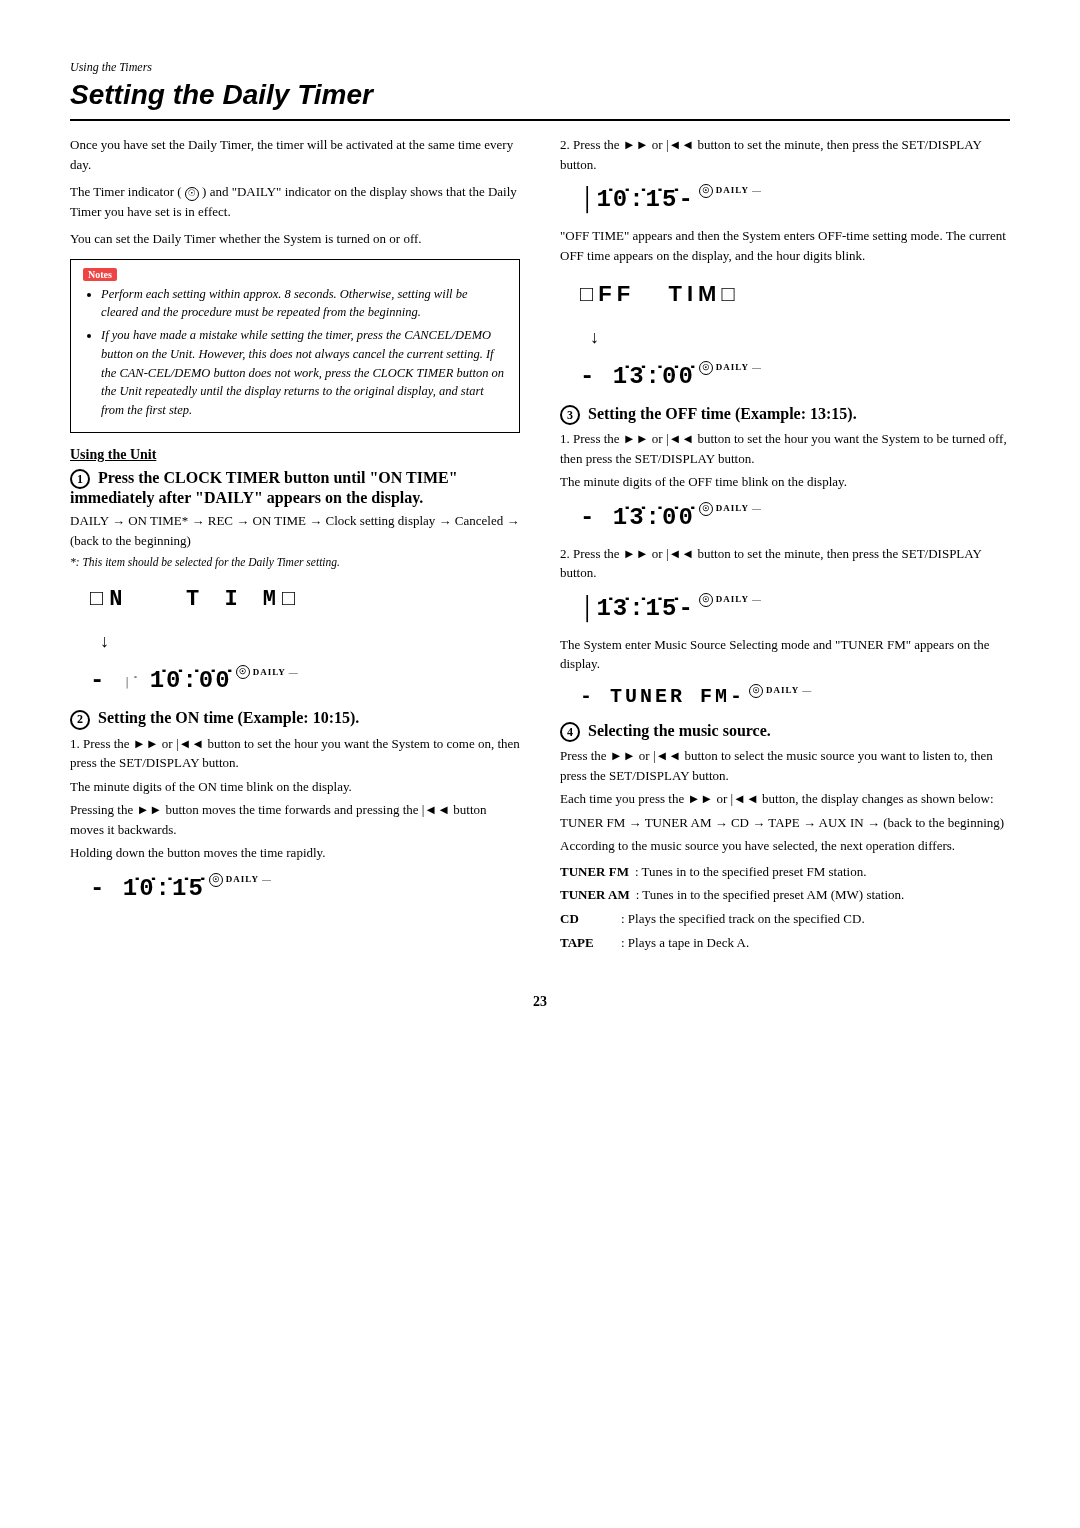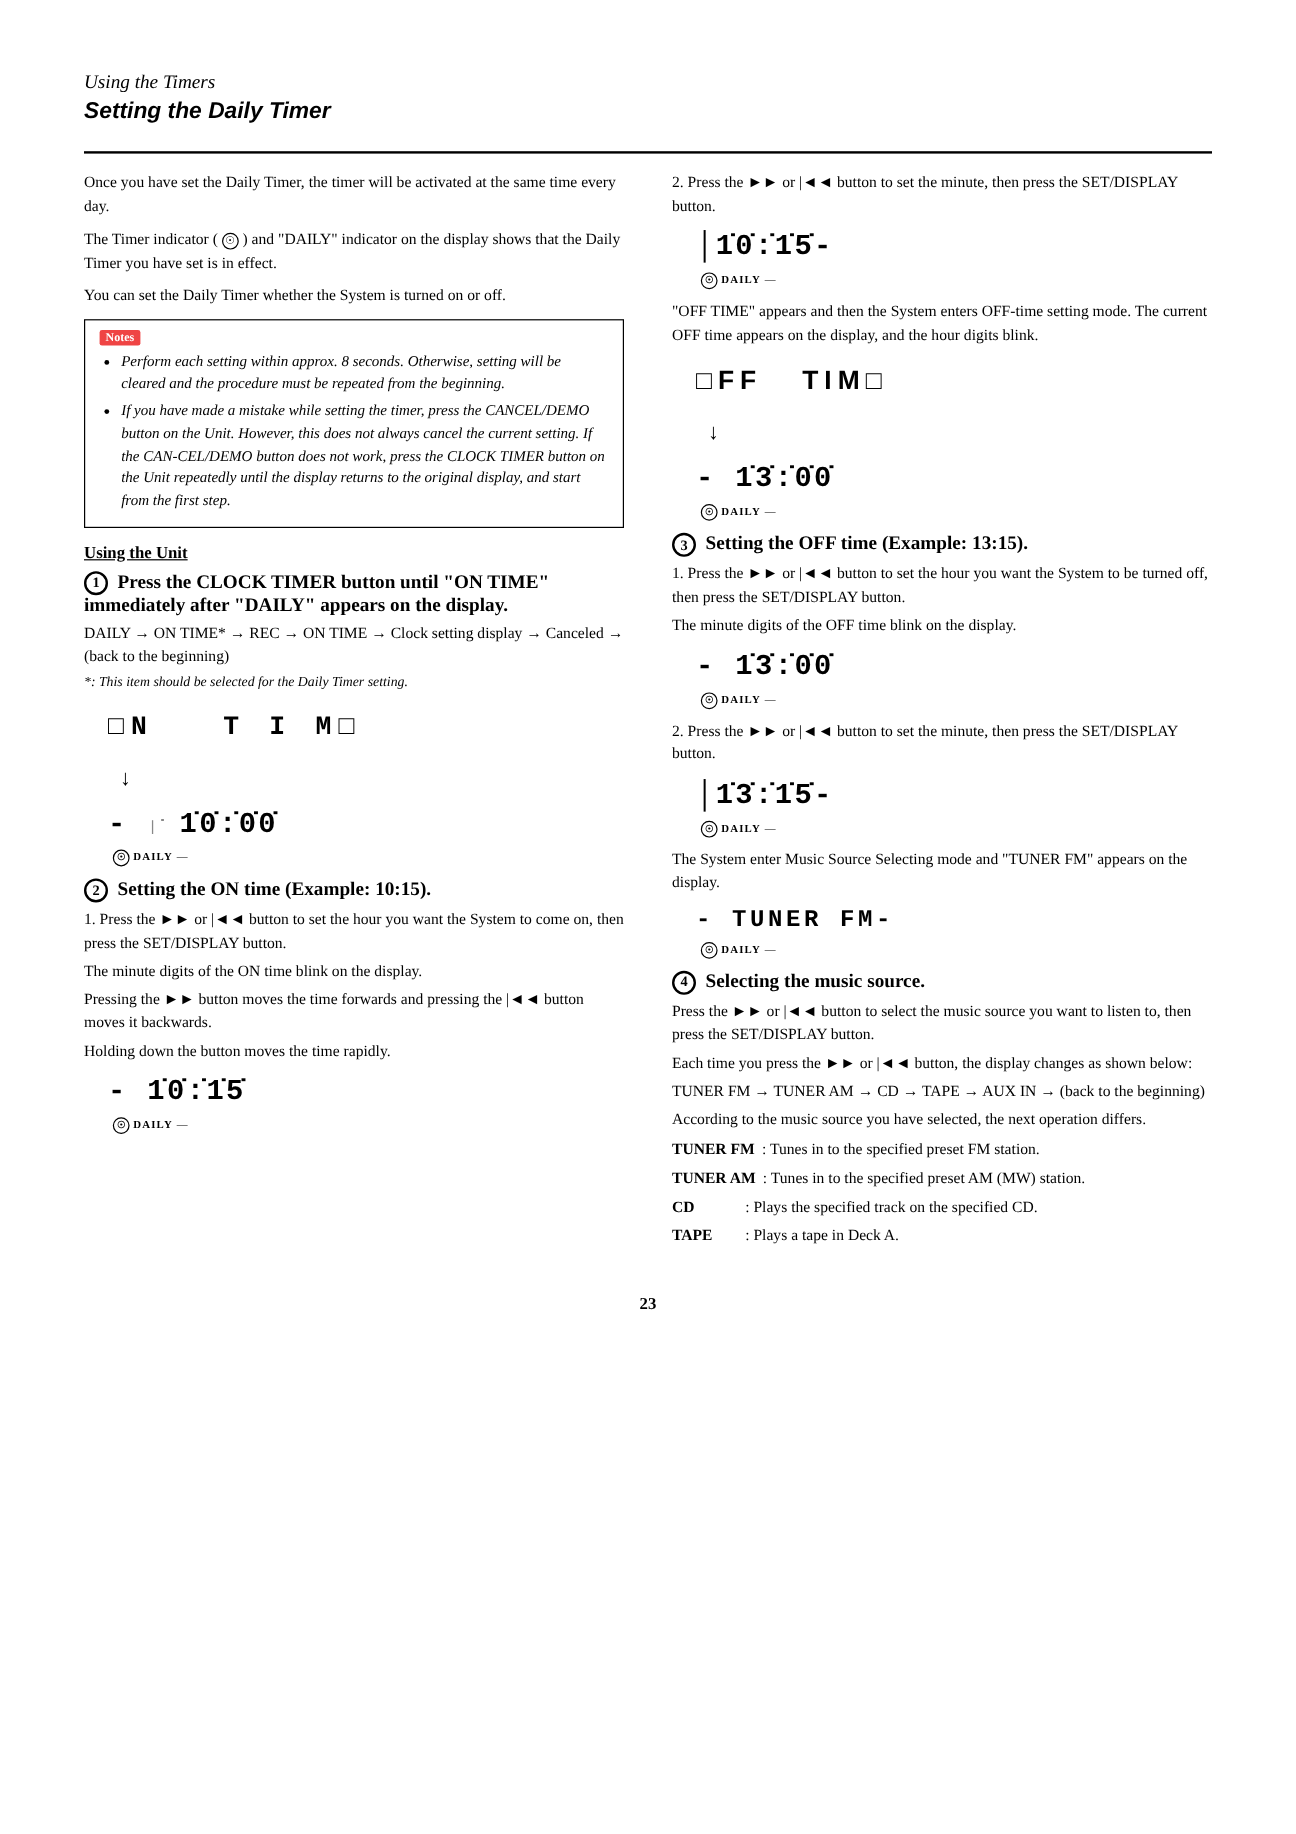--- a/index.html
+++ b/index.html
@@ -12,29 +12,29 @@
       min-height: 1528px;
       padding: 60px 70px 60px 70px;
     }
     .page-container {
       display: flex;
       flex-direction: column;
       width: 100%;
     }
     .top-label {
       font-style: italic;
-      font-size: 16px;
+      font-size: 12px;
       margin-bottom: 4px;
     }
     .section-title {
-      font-size: 19px;
+      font-size: 28px;
       font-weight: bold;
       font-style: italic;
       border-bottom: 2px solid #000;
-      padding-bottom: 22px;
+      padding-bottom: 8px;
       margin-bottom: 14px;
       font-family: Arial, sans-serif;
     }
     .two-col {
       display: flex;
       gap: 40px;
     }
     .col-left {
       flex: 1;
       max-width: 480px;
@@ -93,21 +93,20 @@
       font-size: 13px;
       line-height: 1.5;
     }
     .step-body p {
       margin-bottom: 4px;
     }
     
     .display-block {
       margin: 8px 0 8px 20px;
       display: flex;
-      flex-direction: column;
       align-items: flex-start;
     }
     .lcd-display-wide {
       font-family: 'Courier New', monospace;
       font-size: 22px;
       font-weight: bold;
       letter-spacing: 4px;
       display: inline-block;
       background: #fff;
       position: relative;

